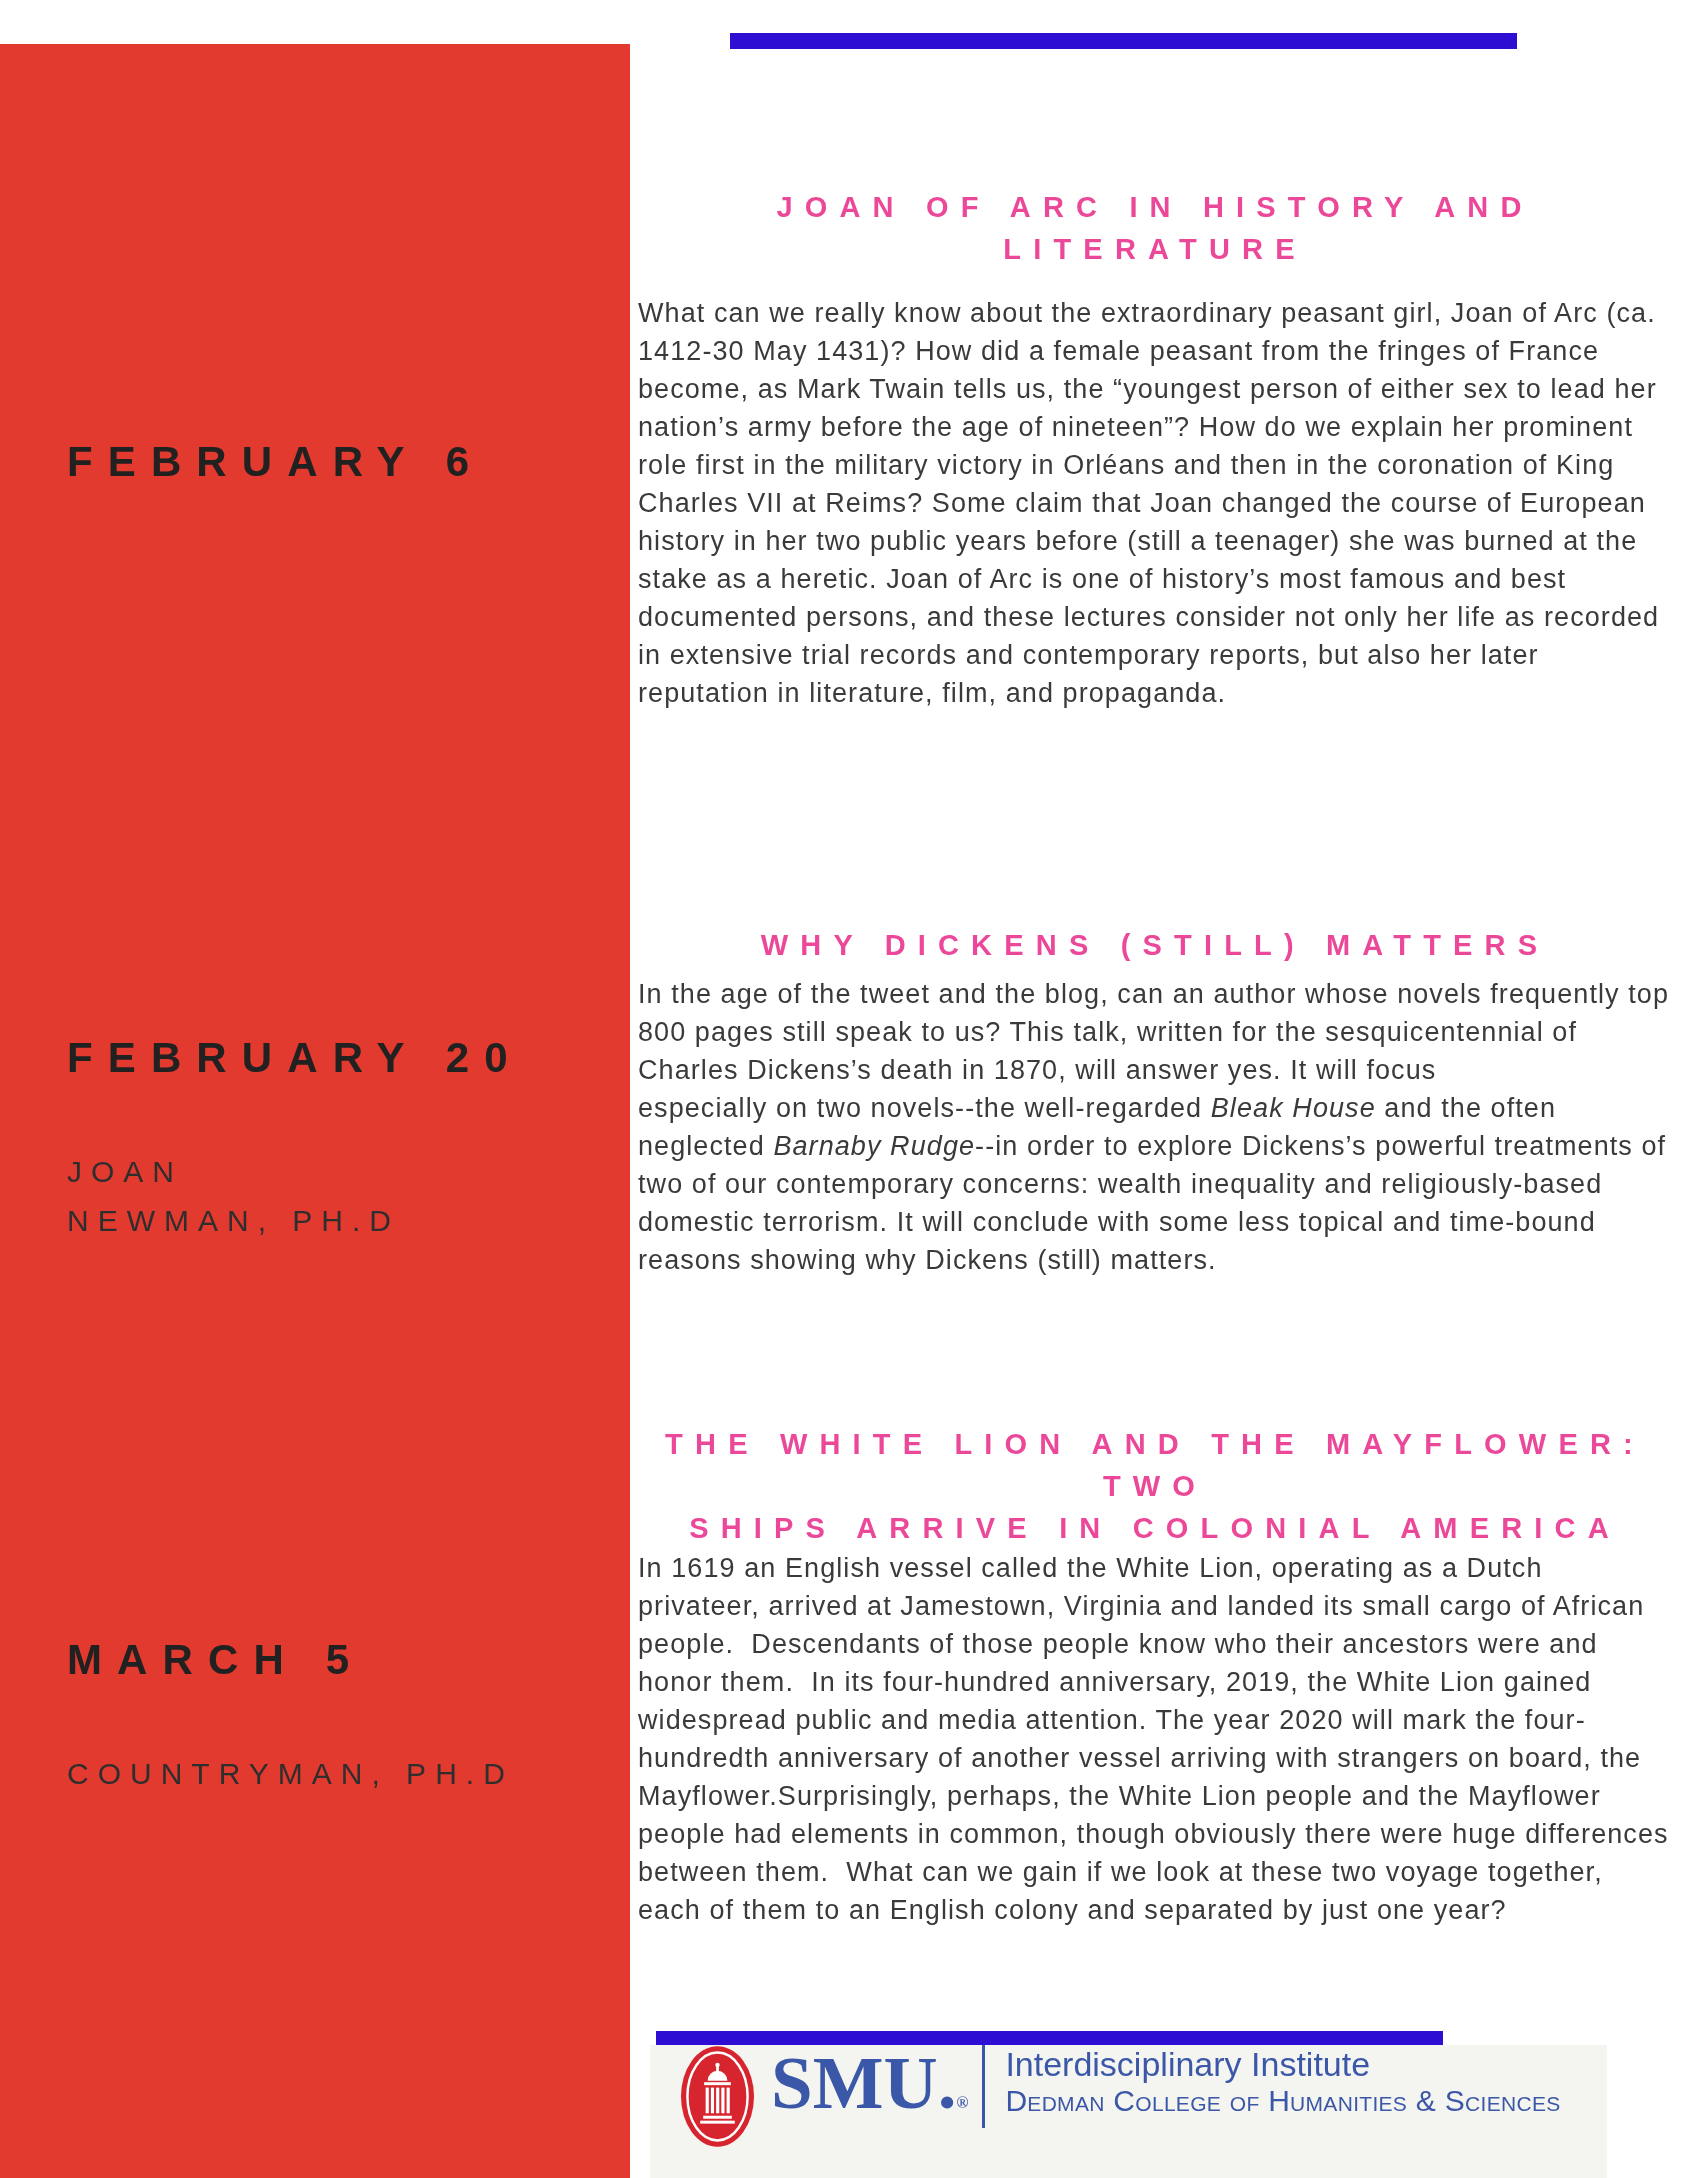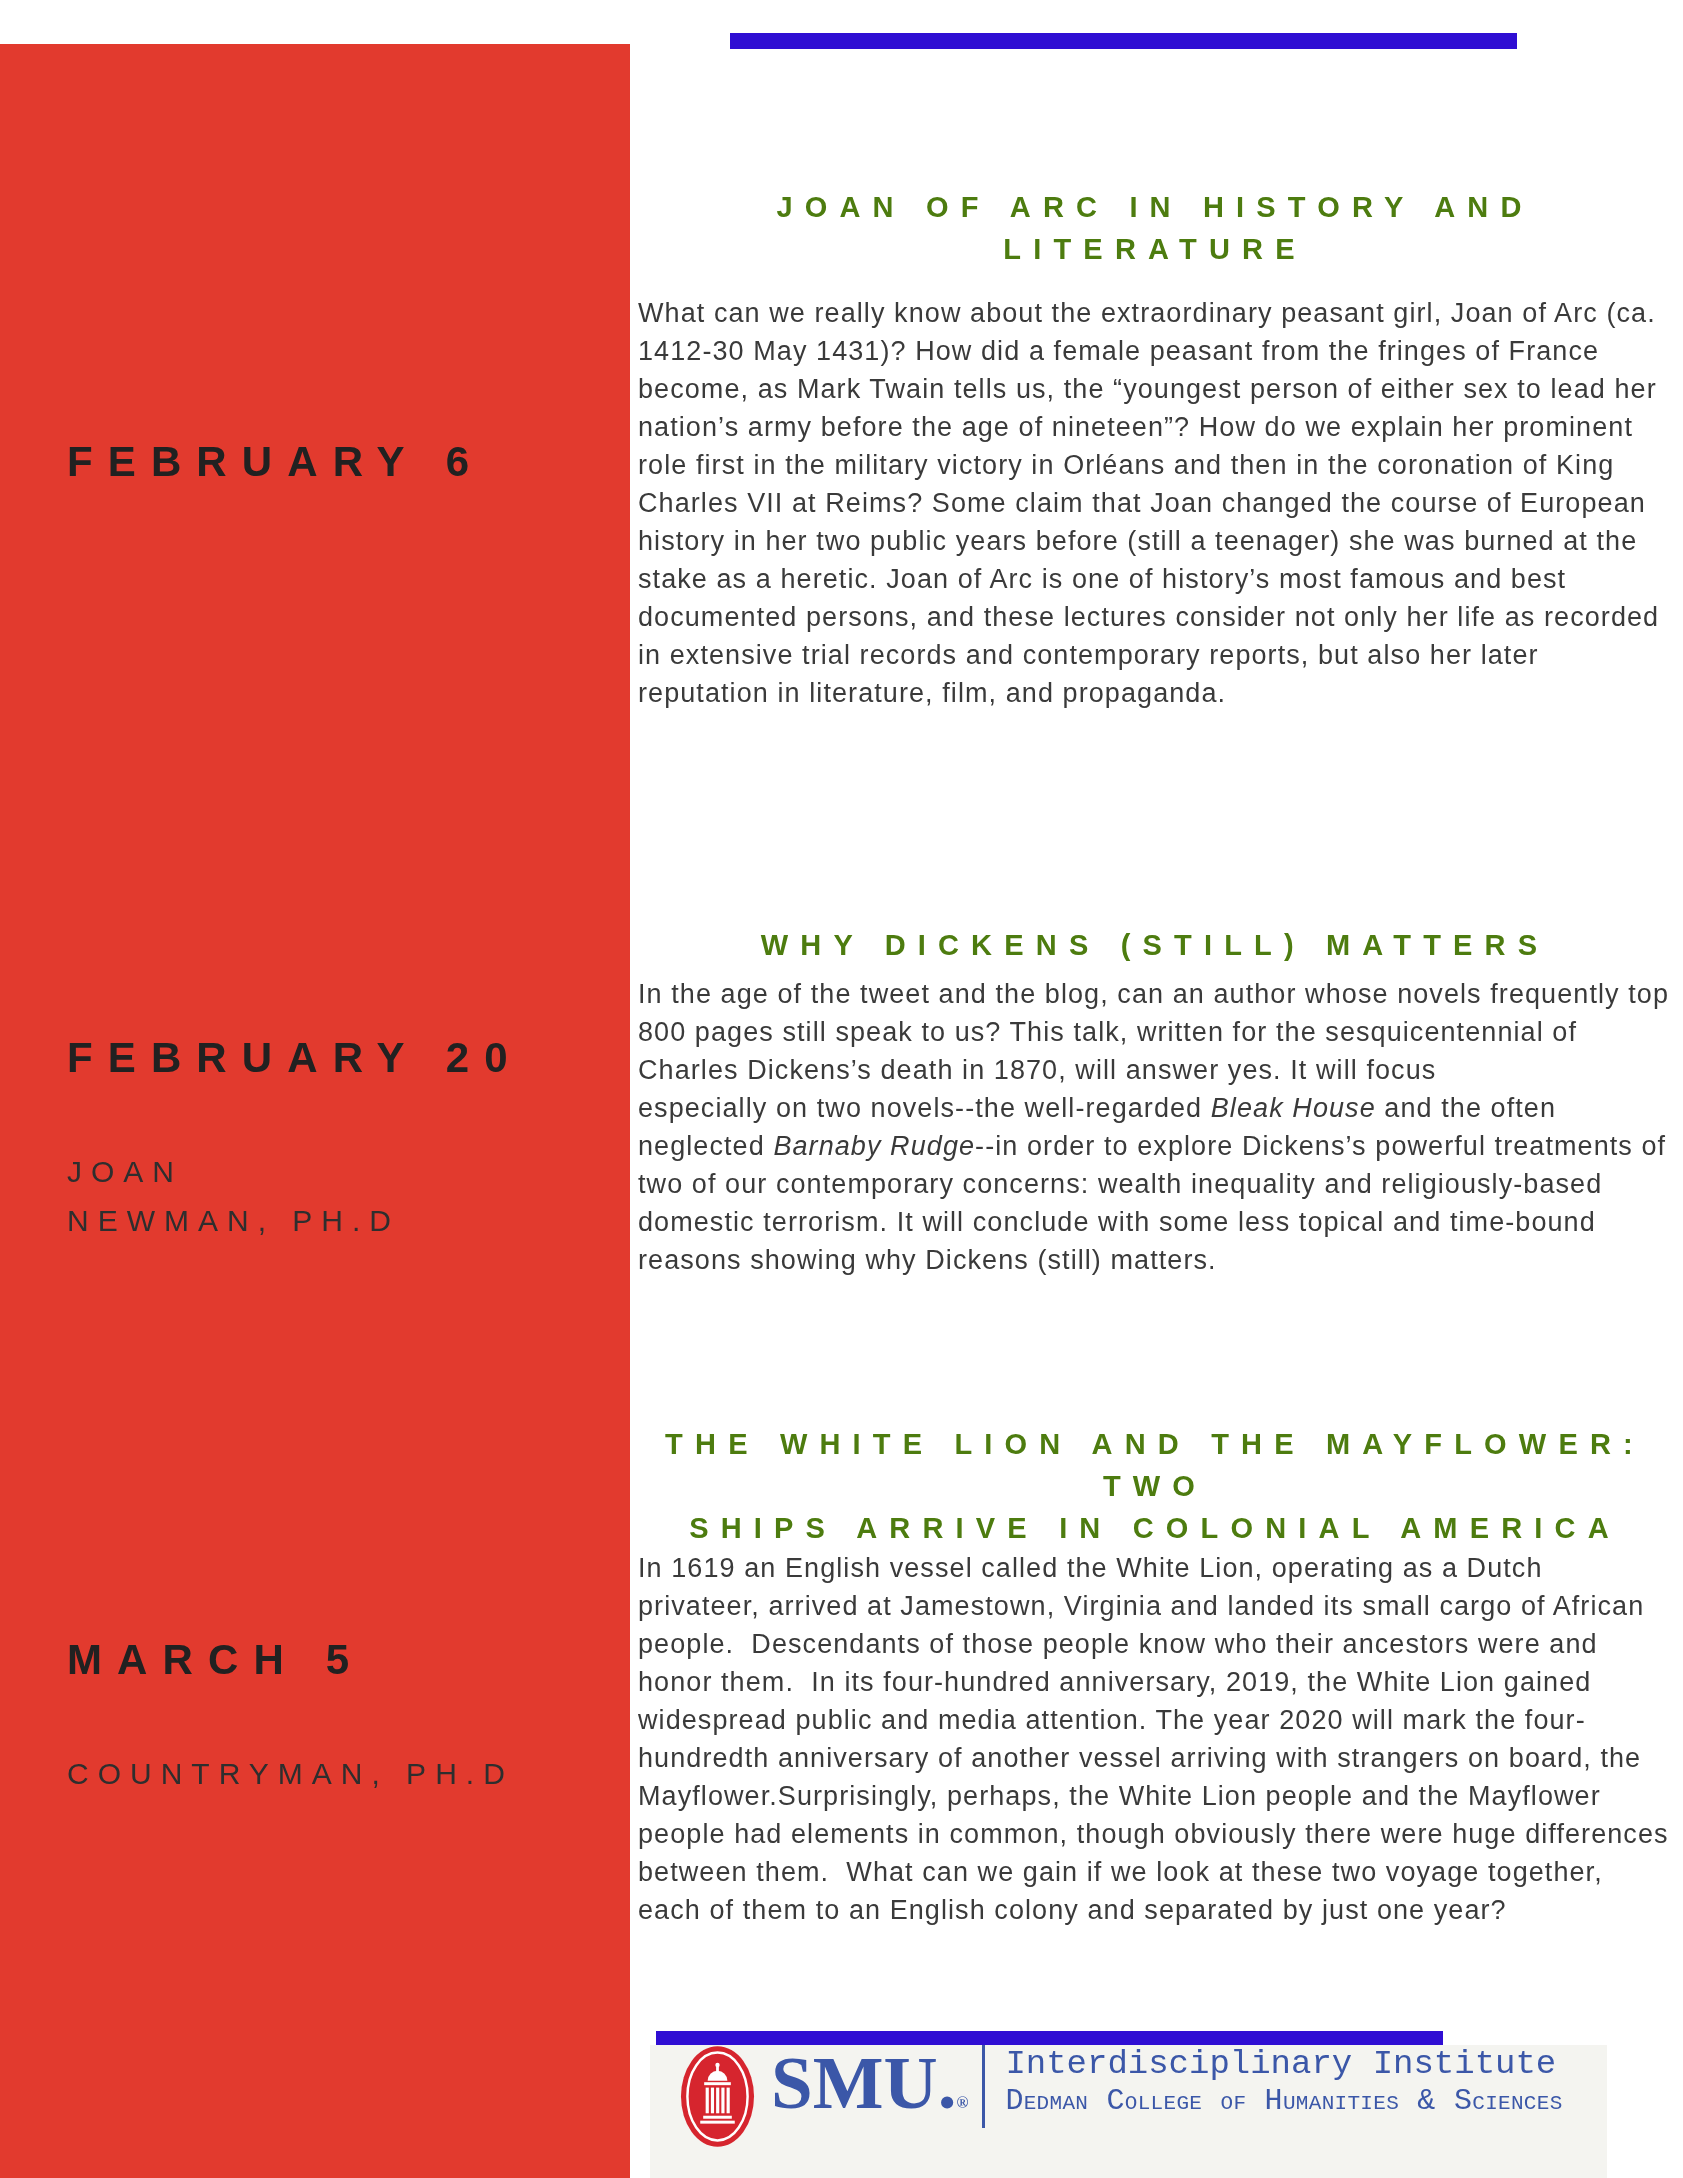--- a/index.html
+++ b/index.html
@@ -45,21 +45,21 @@
 
   
   .lec-title {
     position:absolute;
     left:636px; width:1038px;
     text-align:center;
     font-weight:bold;
     font-size:29px;
     letter-spacing:0.42em;
     line-height:42px;
-    color:#4d7c0f;
+    color:#ec4899;
   }
   .t1 { top:186px; }
   .t2 { top:888px;margin-top:36px; }
   .t3 { top:1423px; }
 
   .lec-body {
     position:absolute;
     left:638px; width:1034px;
     font-size:27px;
     font-weight:300;
@@ -92,21 +92,21 @@
     line-height:1;
     white-space:nowrap;
   }
   .brand .reg { font-size:16px; vertical-align:baseline; }
   .divider {
     width:3px; height:83px;
     background:#3b57a8;
     margin:0 20px 0 14px;
     flex:0 0 auto;
   }
-  .org { color:#3b57a8; font-family:Liberation Mono, monospace; }
+  .org { color:#3b57a8; font-family:Liberation Sans, sans-serif; }
   .org-line1 { font-size:34px; line-height:38px; }
   .org-line2 { font-size:30px; line-height:36px; font-variant:small-caps; letter-spacing:0.01em; }
 </style>
 </head>
 <body>
 
 <div class="page">
 
   <div class="sidebar">
     <div class="event e1">

